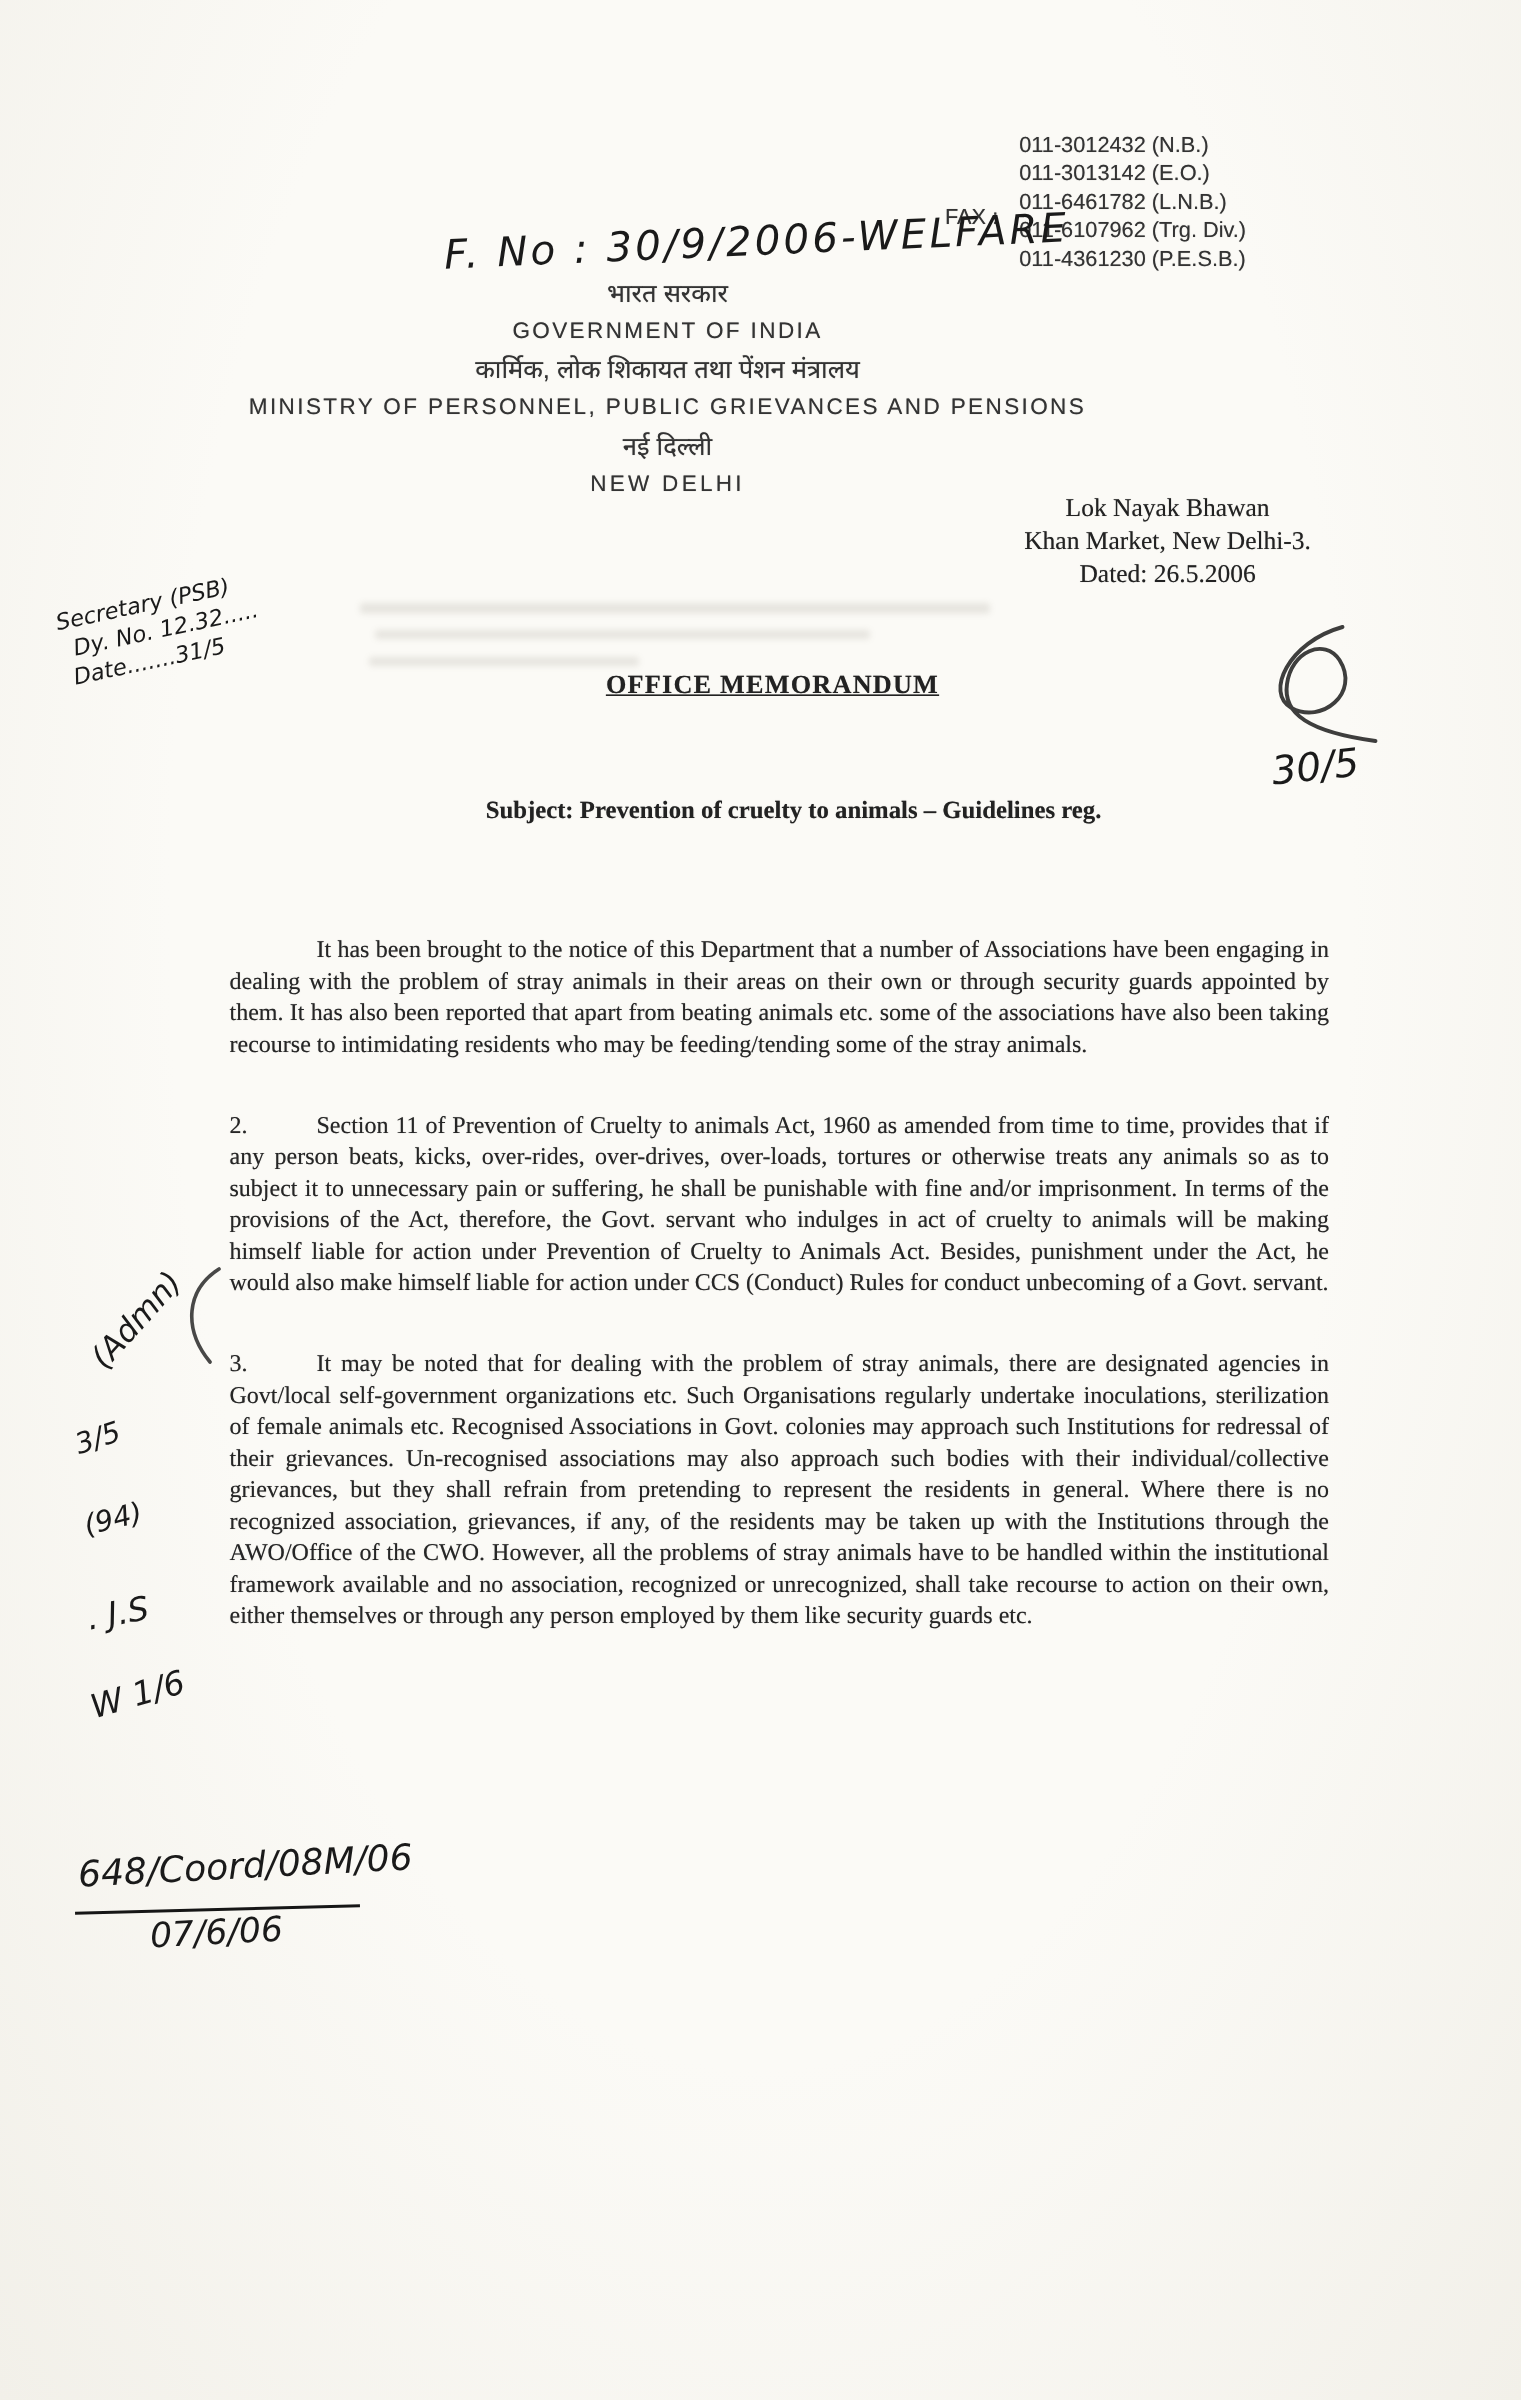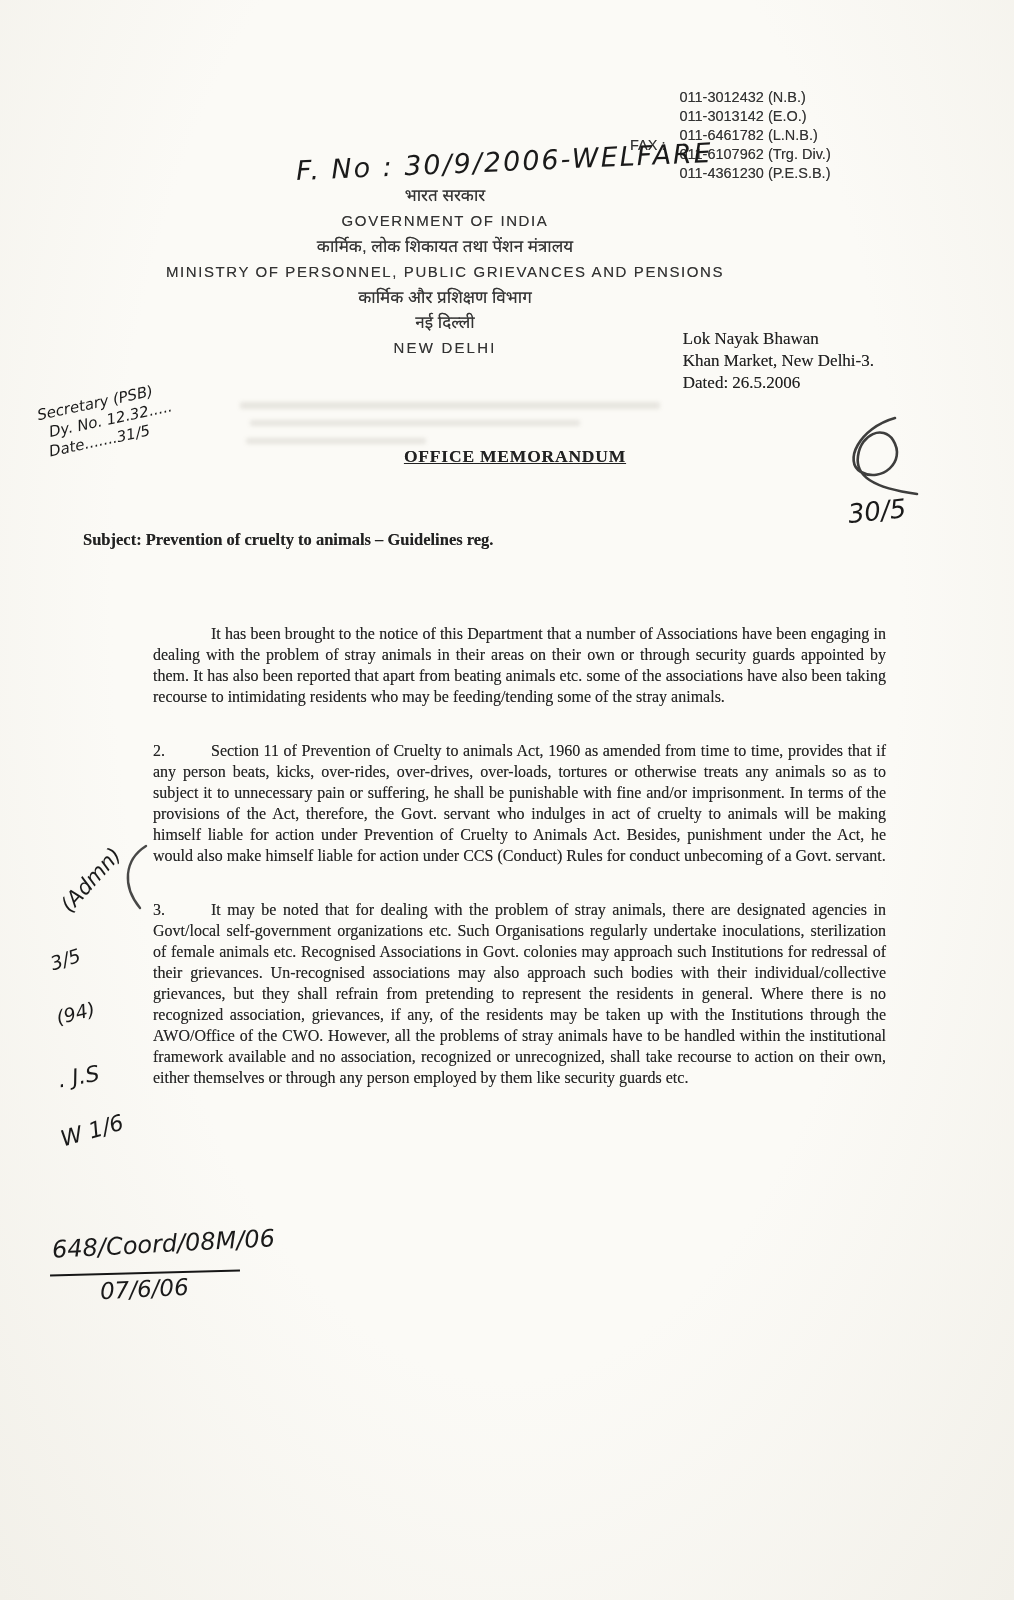--- a/index.html
+++ b/index.html
@@ -19,27 +19,27 @@
          font-family:"Liberation Sans", sans-serif; font-size:14.5px; line-height:19px; color:#333; }
   .fax-label { white-space:nowrap;margin-top:48px; }
 
   
   .letterhead { position:absolute; left:55px; top:186px; width:780px; text-align:center; color:#333; }
   .lh-hindi { font-size:17px; line-height:20px; margin-bottom:5px; font-family:"Liberation Sans", sans-serif; }
   .lh-en    { font-family:"Liberation Sans", sans-serif; font-size:15px; letter-spacing:1.6px; line-height:19px; margin-bottom:7px; }
   .lh-en.small { letter-spacing:2.2px; }
 
   
-  .addr { position:absolute; right:140px; top:328px; text-align:left; font-size:17px; line-height:22px; color:#222; }
+  .addr { position:absolute; right:140px; top:328px; text-align:center; font-size:17px; line-height:22px; color:#222; }
 
   
   .memo-title { position:absolute; left:55px; top:446px; width:920px; text-align:center;
                 font-weight:bold; font-size:17.5px; letter-spacing:0.8px;
                 text-decoration:underline; color:#222; }
-  .subject { position:absolute; left:83px; top:530px; width:850px; 
+  .subject { position:absolute; left:104px; top:530px; width:850px; text-align:center;
              font-weight:bold; font-size:16.5px; color:#222; }
 
   
   .memo-body { position:absolute; left:153px; top:623px; width:733px;
                font-size:16px; line-height:21px; text-align:justify; color:#262626; }
   .para { margin:0 0 33px 0; }
   .para.indent { text-indent:58px; }
   .pnum { display:inline-block; width:58px; text-indent:0; }
 
   
@@ -88,21 +88,20 @@
     </span>
   </div>
 
   <div class="hand fno">F. No : 30/9/2006-WELFARE</div>
 
   <div class="letterhead typed">
     <div class="lh-hindi">भारत सरकार</div>
     <div class="lh-en">GOVERNMENT OF INDIA</div>
     <div class="lh-hindi">कार्मिक, लोक शिकायत तथा पेंशन मंत्रालय</div>
     <div class="lh-en">MINISTRY OF PERSONNEL, PUBLIC GRIEVANCES AND PENSIONS</div>
-    <div class="lh-hindi">कार्मिक और प्रशिक्षण विभाग</div>
     <div class="lh-hindi">नई दिल्ली</div>
     <div class="lh-en small">NEW DELHI</div>
   </div>
 
   <div class="addr typed">
     <div>Lok Nayak Bhawan</div>
     <div>Khan Market, New Delhi-3.</div>
     <div>Dated: 26.5.2006</div>
   </div>
 

